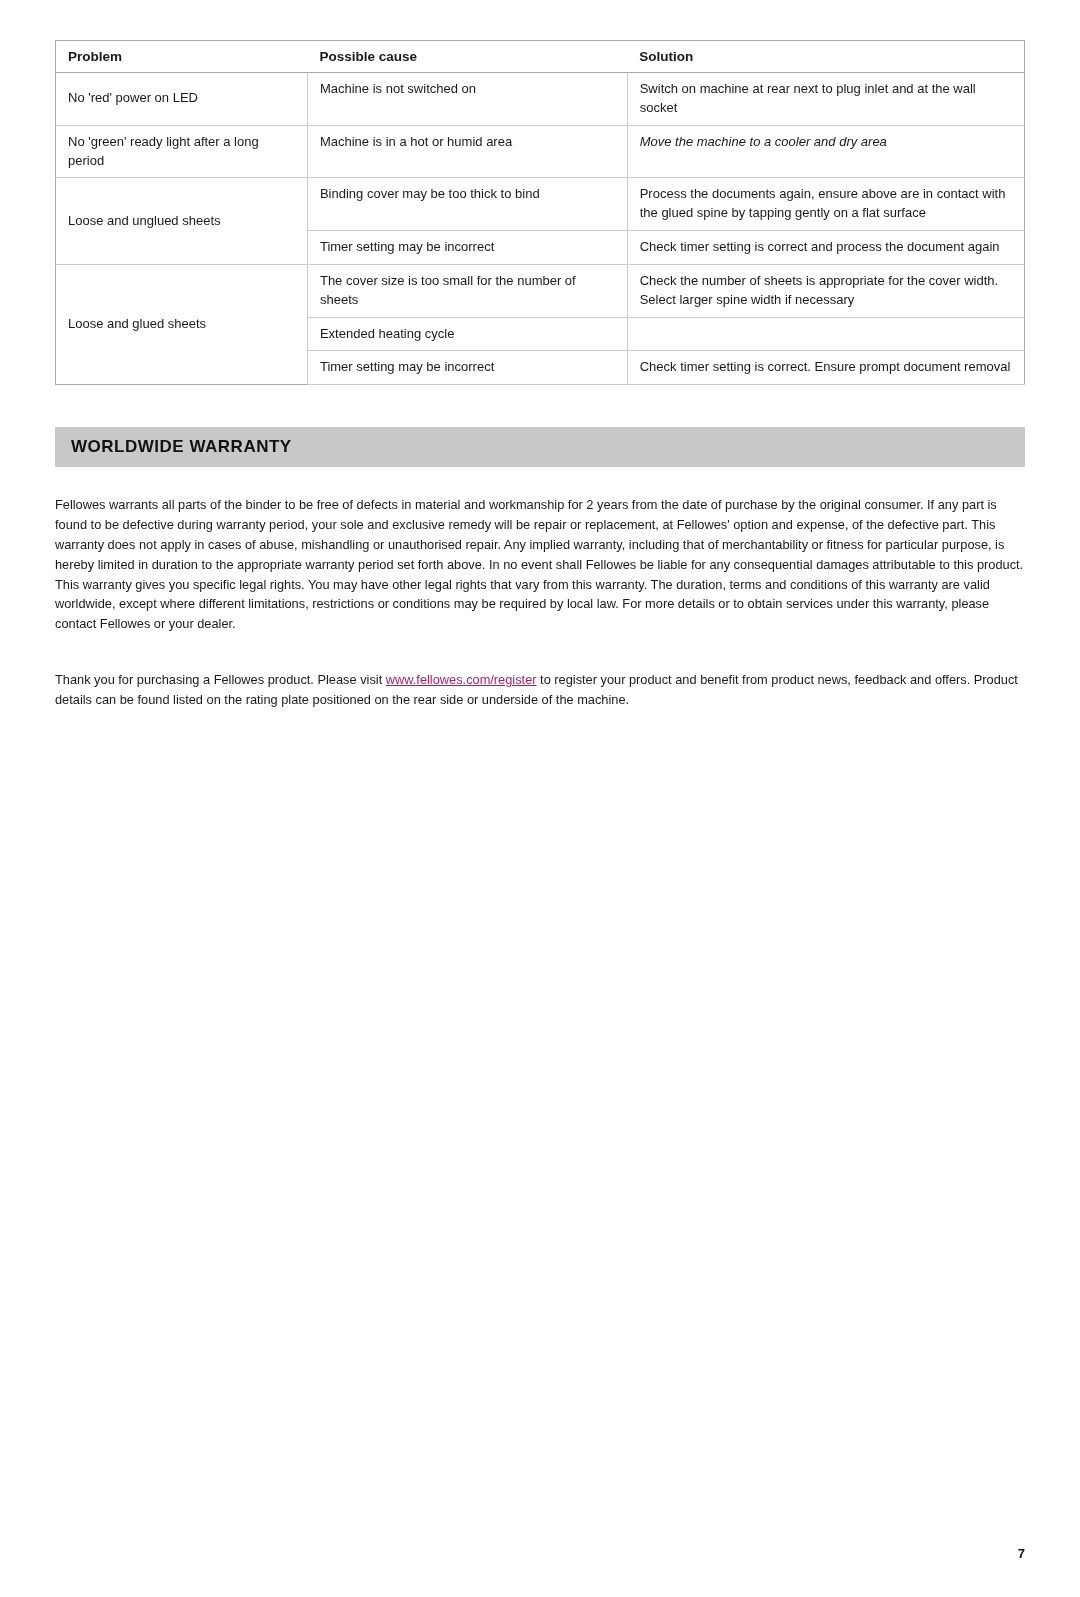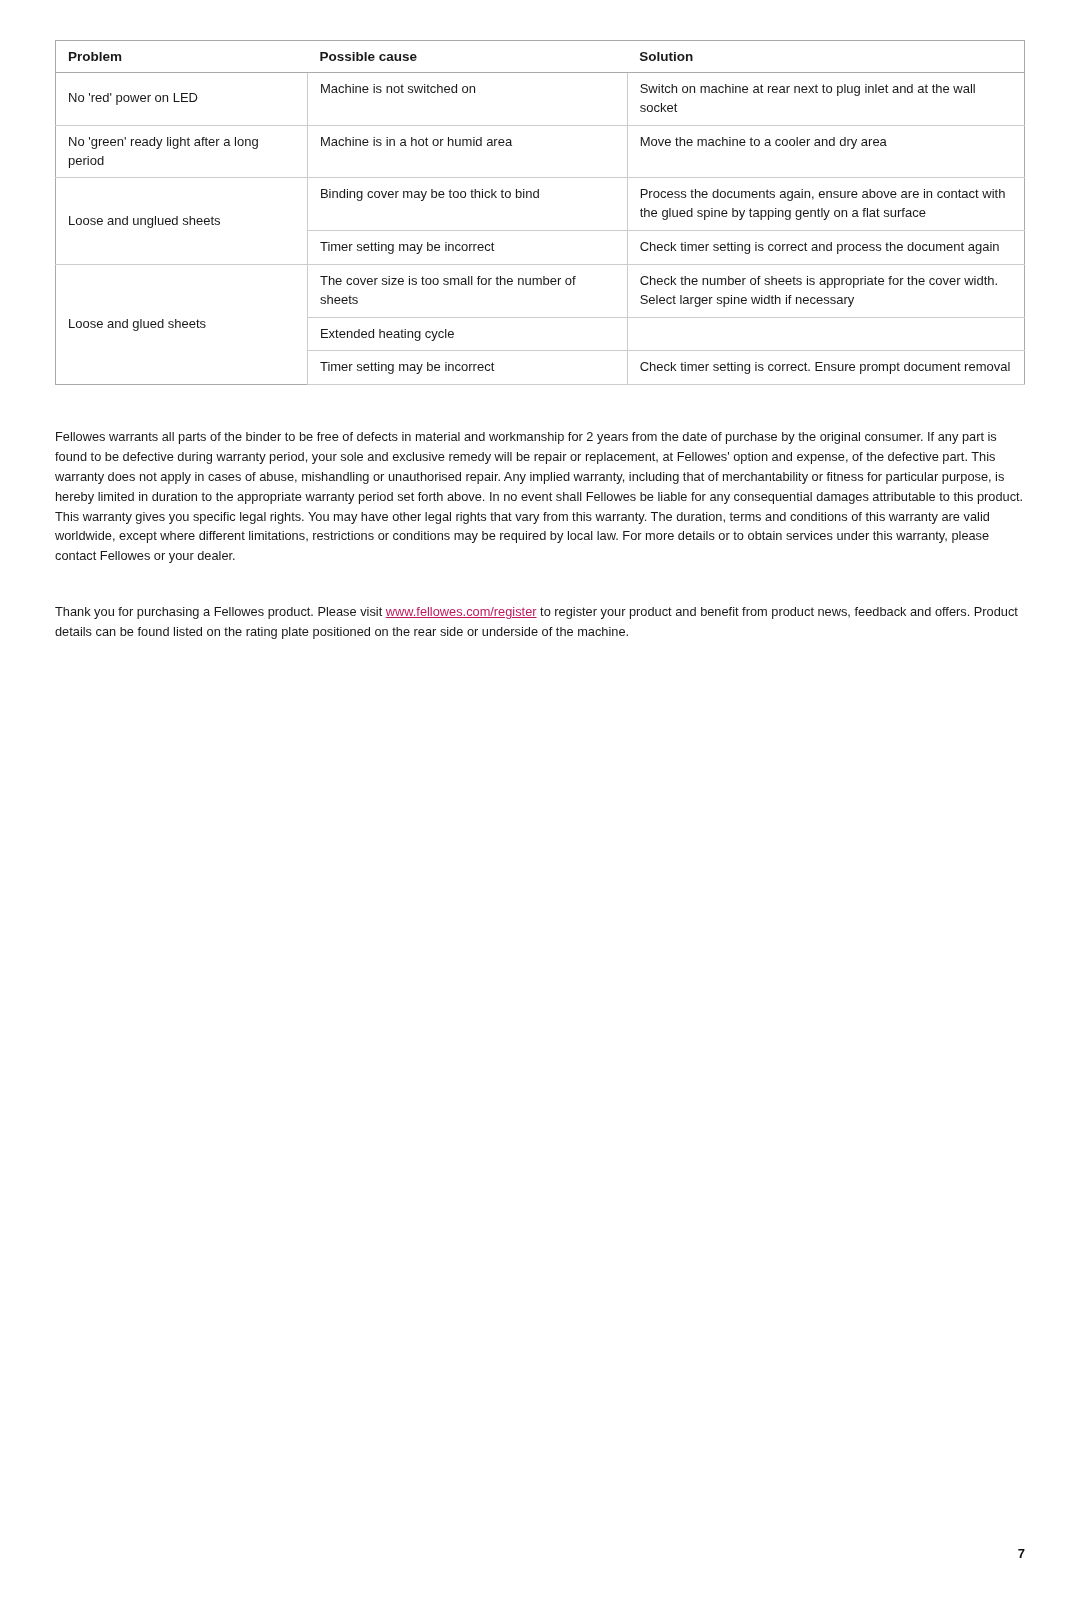--- a/index.html
+++ b/index.html
@@ -124,21 +124,21 @@
     </thead>
     <tbody id="trouble-tbody">
     <tr>
           <td rowspan="1" style="border-right: 1px solid rgb(204, 204, 204); vertical-align: middle;">No 'red' power on LED</td>
           <td style="border-right: 1px solid rgb(204, 204, 204); border-bottom: 1px solid rgb(204, 204, 204);">Machine is not switched on</td>
           <td style="border-bottom: 1px solid rgb(204, 204, 204);">Switch on machine at rear next to plug inlet and at the wall socket</td>
         </tr>
         <tr>
           <td rowspan="1" style="border-right: 1px solid rgb(204, 204, 204); vertical-align: middle;">No 'green' ready light after a long period</td>
           <td style="border-right: 1px solid rgb(204, 204, 204); border-bottom: 1px solid rgb(204, 204, 204);">Machine is in a hot or humid area</td>
-          <td style="border-bottom: 1px solid rgb(204, 204, 204);">Move the machine to a cooler and dry area</td>
+          <td style="border-bottom: 1px solid rgb(204, 204, 204); font-style: italic;">Move the machine to a cooler and dry area</td>
         </tr>
         <tr>
           <td rowspan="2" style="border-right: 1px solid rgb(204, 204, 204); vertical-align: middle;">Loose and unglued sheets</td>
           <td style="border-right: 1px solid rgb(204, 204, 204); border-bottom: 1px solid rgb(204, 204, 204);">Binding cover may be too thick to bind</td>
           <td style="border-bottom: 1px solid rgb(204, 204, 204);">Process the documents again, ensure above are in contact with the glued spine by tapping gently on a flat surface</td>
         </tr>
         <tr>
           <td style="border-right: 1px solid rgb(204, 204, 204); border-bottom: 1px solid rgb(204, 204, 204);">Timer setting may be incorrect</td>
           <td style="border-bottom: 1px solid rgb(204, 204, 204);">Check timer setting is correct and process the document again</td>
         </tr>
@@ -153,20 +153,23 @@
         </tr>
         <tr>
           <td style="border-right: 1px solid rgb(204, 204, 204); border-bottom: 1px solid rgb(204, 204, 204);">Timer setting may be incorrect</td>
           <td rowspan="2" style="border-bottom: 1px solid rgb(204, 204, 204); vertical-align: middle;">Check timer setting is correct. Ensure prompt document removal</td>
         </tr>
       </tbody>
   </table>
 </div>
 
 <div class="warranty-section">
+  <div class="section-header">
+    <h2>WORLDWIDE WARRANTY</h2>
+  </div>
   <p>Fellowes warrants all parts of the binder to be free of defects in material and workmanship for 2 years from the date of purchase by the original consumer. If any part is found to be defective during warranty period, your sole and exclusive remedy will be repair or replacement, at Fellowes' option and expense, of the defective part. This warranty does not apply in cases of abuse, mishandling or unauthorised repair. Any implied warranty, including that of merchantability or fitness for particular purpose, is hereby limited in duration to the appropriate warranty period set forth above. In no event shall Fellowes be liable for any consequential damages attributable to this product. This warranty gives you specific legal rights. You may have other legal rights that vary from this warranty. The duration, terms and conditions of this warranty are valid worldwide, except where different limitations, restrictions or conditions may be required by local law. For more details or to obtain services under this warranty, please contact Fellowes or your dealer.</p>
 </div>
 
 <div class="registration-section">
   <p>
     <span>Thank you for purchasing a Fellowes product. Please visit </span><a class="warranty-link" href="#">www.fellowes.com/register</a><span> to register your product and benefit from product news, feedback and offers. Product details can be found listed on the rating plate positioned on the rear side or underside of the machine.</span>
   </p>
 </div>
 
 <div class="page-number">7</div>

